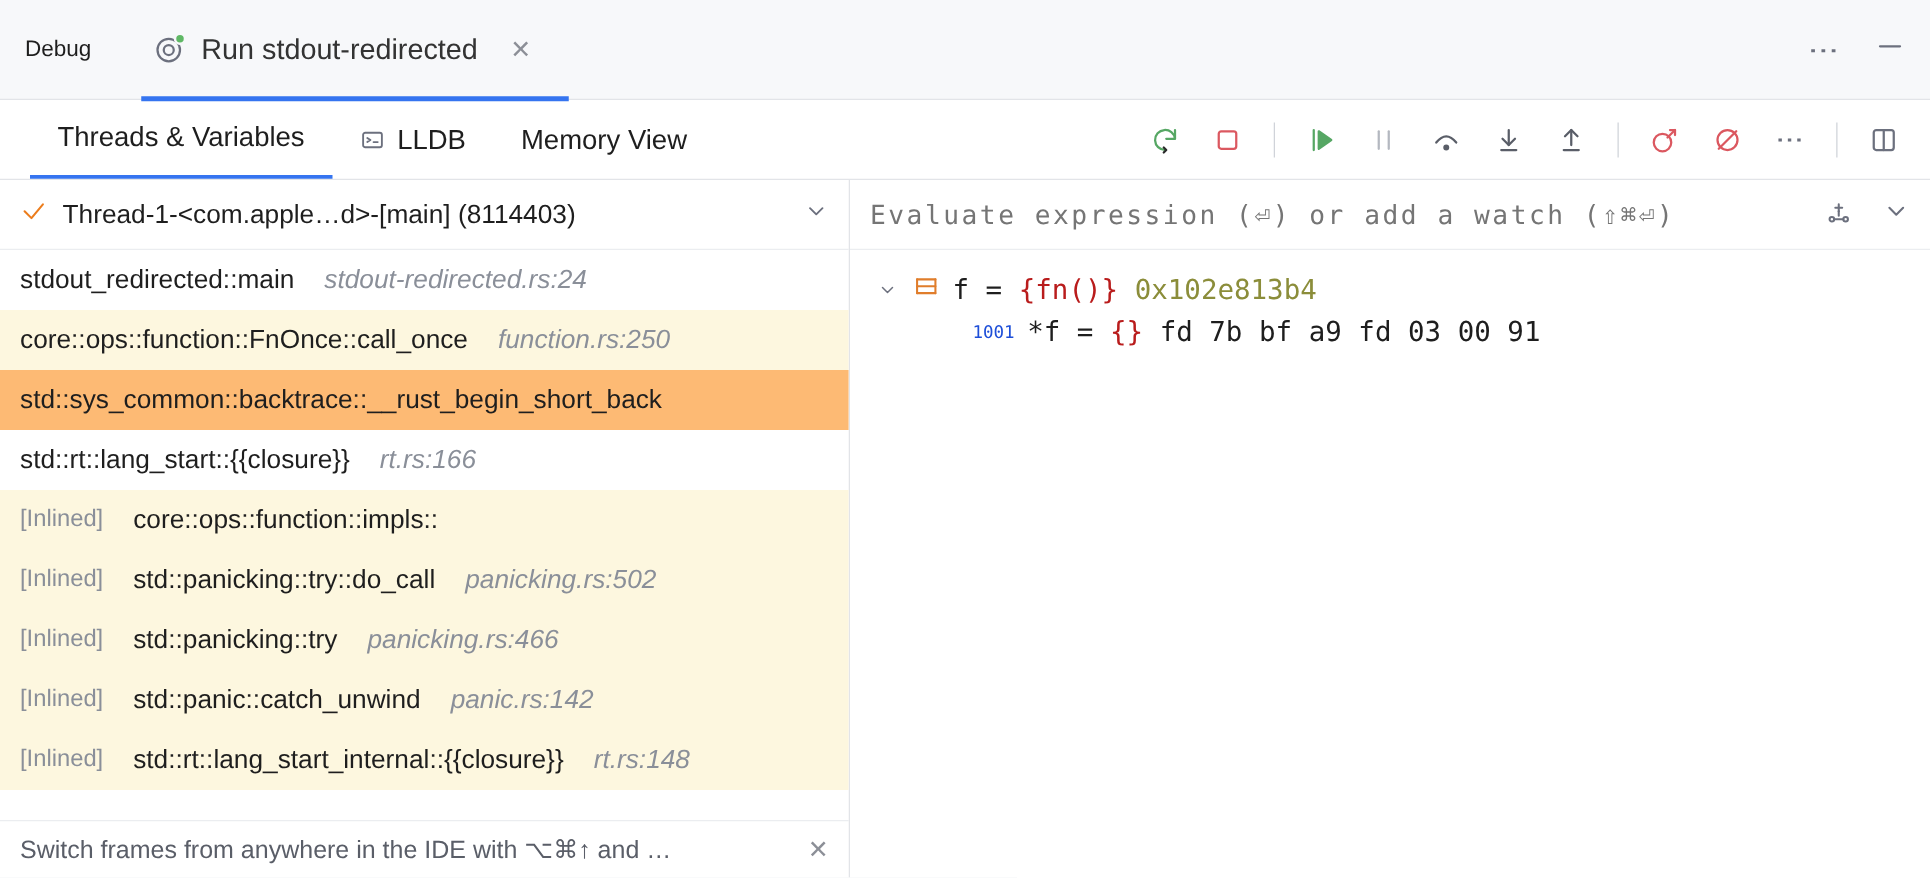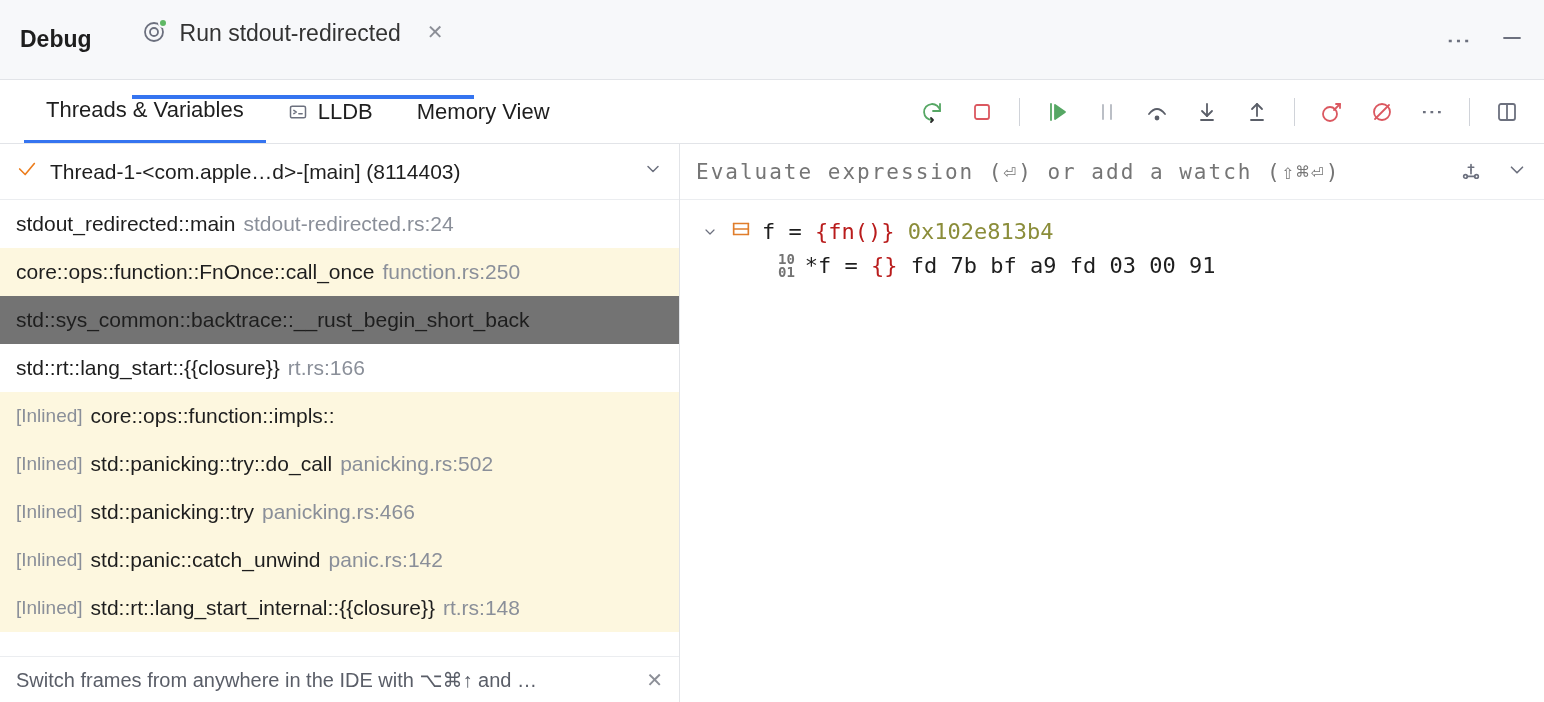--- a/index.html
+++ b/index.html
@@ -15,33 +15,34 @@
 
   
   .header {
     display: flex;
     align-items: center;
     height: 80px;
     border-bottom: 1px solid #e2e4e8;
     padding: 0 20px;
   }
   .header-title {
-    font-size: 23px;
-    font-weight: 700;
+    font-size: 18px;
+    font-weight: 400;
     margin-right: 40px;
     text-align: center;
   }
   .run-tab {
     display: flex;
+    align-items: center;
     gap: 14px;
     height: 100%;
     padding: 0 30px 0 10px;
     border-bottom: 4px solid #3574f0;
     position: relative;
-    top: 20px;
+    top: 2px;
     font-size: 23px;
     color: #333;
   }
   .run-tab .rust-icon {
     width: 24px; height: 24px;
     position: relative;
     display: inline-flex; align-items: center; justify-content: center;
     color: #6c707e;
   }
   .run-tab .rust-icon .dot {
@@ -123,28 +124,29 @@
     overflow: hidden;
     font-size: 21px;
   }
   .frame {
     padding: 10px 16px;
     height: 48px;
     display: flex; align-items: center;
     white-space: nowrap;
     overflow: hidden;
     cursor: pointer;
+    gap: 16px;
   }
   .frame.lib { background: #fdf7df; }
-  .frame.selected { background: #737373; }
+  .frame.selected { background: #fdba74; }
   .frame .inlined {
     color: #8a8f99; font-size: 19px; margin-right: 8px;
   }
   .frame .loc {
-    color: #8a8f99; margin-left: 8px;
+    color: #8a8f99; font-style: italic; margin-left: 8px;
   }
 
   .tip-row {
     height: 46px;
     border-top: 1px solid #ebedf0;
     display: flex; align-items: center;
     padding: 0 16px;
     font-size: 20px; color: #5a5e68;
   }
   .tip-row .x { margin-left: auto; color:#8c8f97; font-size:20px; cursor:pointer; }
@@ -171,21 +173,21 @@
 
   .vars {
     padding: 14px 20px;
     font-family: ui-monospace, SFMono-Regular, Menlo, monospace;
     font-size: 22px;
   }
   .var-row { display: flex; align-items: center; gap: 10px; padding: 4px 0; }
   .var-row .chev { color:#6c707e; width:20px; display:inline-flex; justify-content:center; }
   .var-row.child { padding-left: 78px; }
   .struct-icon { color:#e07d2b; }
-  .bin-icon { color:#737373; font-size:14px; line-height:0.9; display:inline-flex; flex-direction:column; align-items:center; font-family:ui-monospace,monospace;font-weight:bold;}
+  .bin-icon { color:#1d4ed8; font-size:14px; line-height:0.9; display:inline-flex; align-items:center; font-family:ui-monospace,monospace;}
   .hex-addr { color: #8b8d3a; }
   .type-text { color: #b91c1c; }
 
   svg { stroke: currentColor; fill: none; stroke-width: 1.8; stroke-linecap: round; stroke-linejoin: round; }
 </style>
 </head>
 <body>
 
 <div class="header">
   <div class="header-title">Debug</div>

